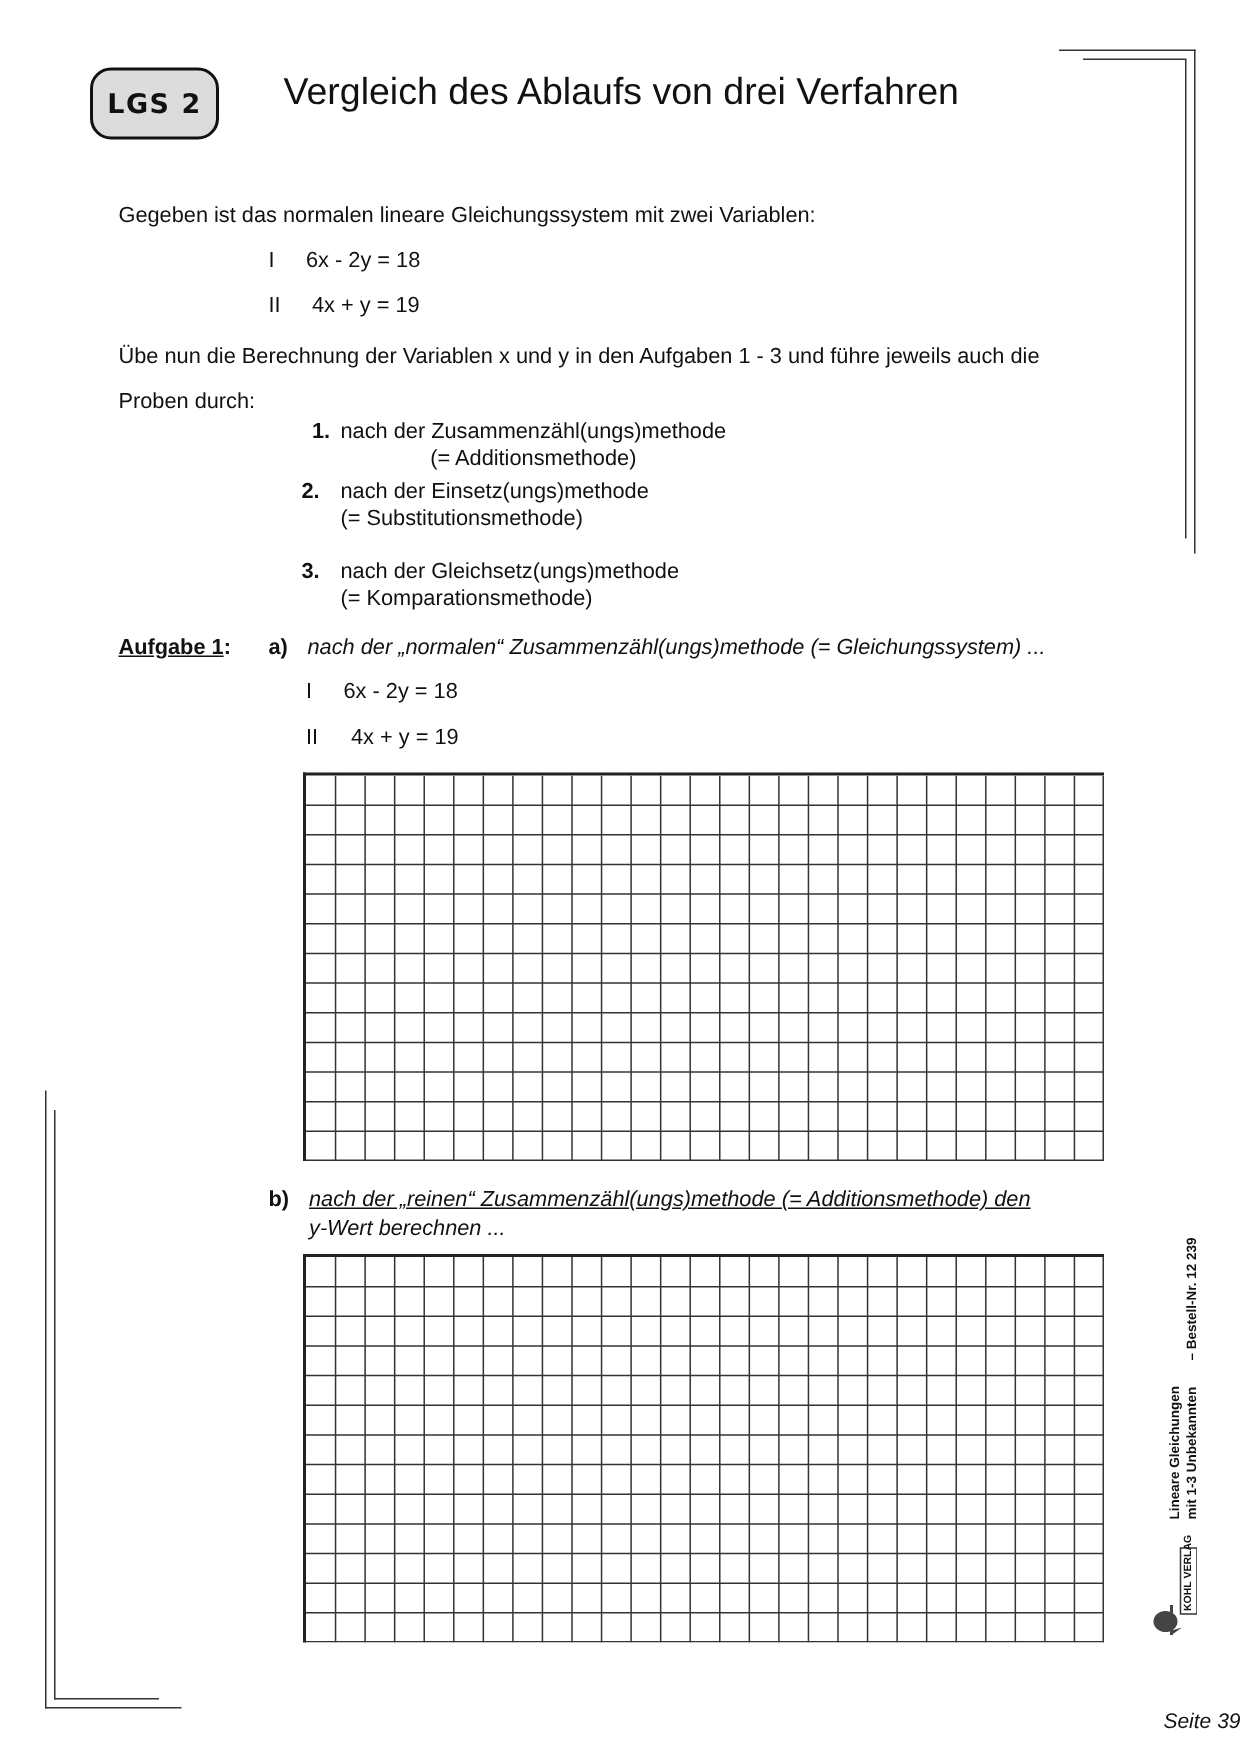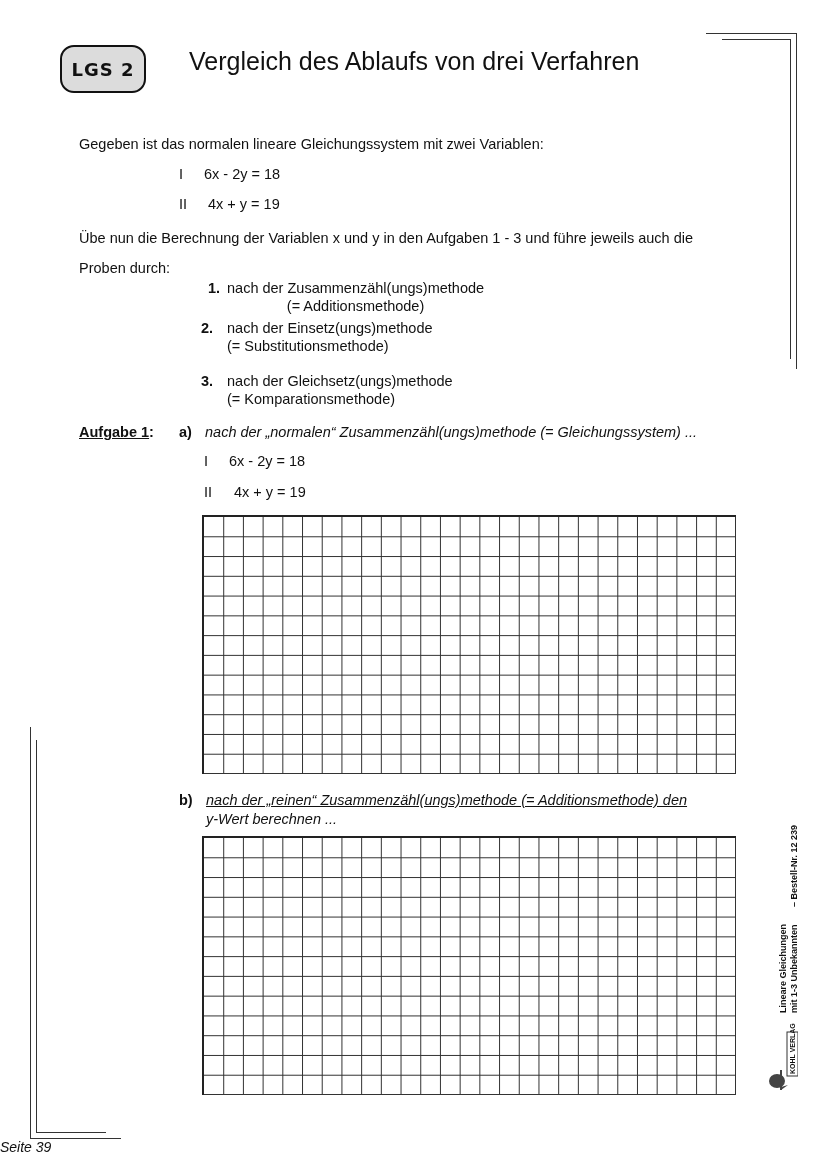--- a/index.html
+++ b/index.html
@@ -20,21 +20,21 @@
   .txt { font-size: 14.5px; line-height: 18px; white-space: nowrap; }
   .eq-roman { display: inline-block; width: 25px; }
   .num { font-weight: bold; display: inline-block; width: 26px; }
   .ital { font-style: italic; }
 
   .grid { border-top: 2px solid #222; border-left: 2px solid #222; box-sizing: border-box; }
   .grid svg { display: block; }
 
   .side-text { transform: rotate(-90deg); transform-origin: left top; white-space: nowrap;
                font-size: 9px; font-weight: bold; line-height: 10px; }
-  .footer { left: 0; width: 827px; top: 1139px; text-align: left; font-size: 14px; font-style: italic; }
+  .footer { left: 0; width: 827px; top: 1139px; text-align: right; font-size: 14px; font-style: italic; }
   .logo { left: 768px; top: 1030px; width: 30px; height: 62px; }
 </style>
 </head>
 <body>
 
 <div class="abs badge">LGS 2</div>
 <div class="abs title">Vergleich des Ablaufs von drei Verfahren</div>
 
 <div class="abs line" style="left:706px;top:33px;width:91px;height:1px;"></div>
 <div class="abs line" style="left:722px;top:39px;width:68px;height:1px;"></div>

